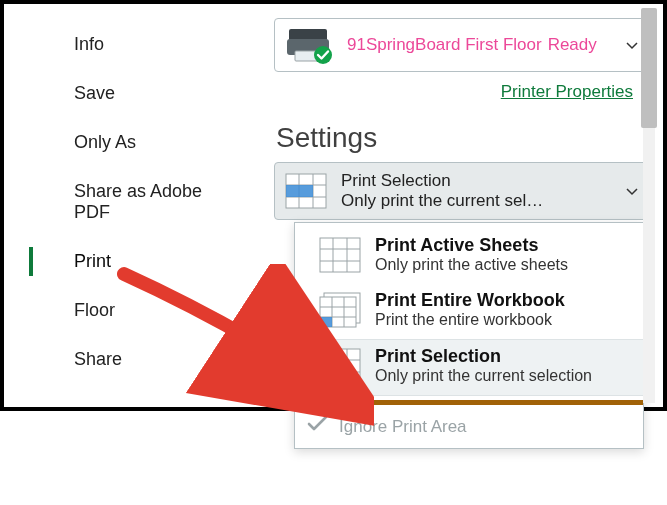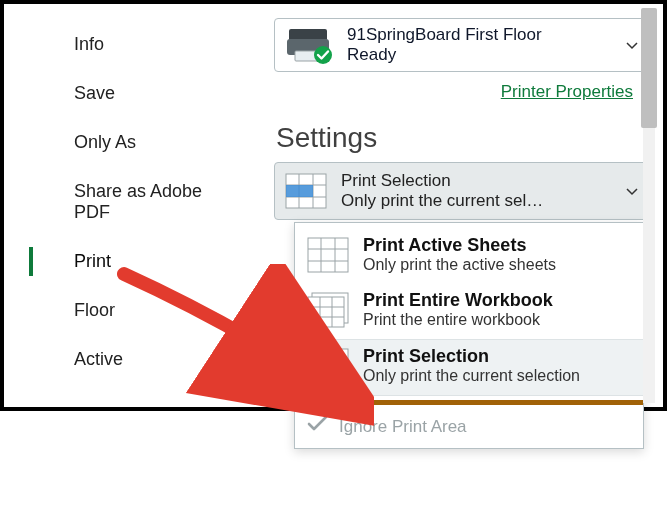--- a/index.html
+++ b/index.html
@@ -5,31 +5,31 @@
 * { box-sizing: border-box; margin: 0; padding: 0; font-family: "Segoe UI", Arial, sans-serif; }
 html, body { width: 667px; height: 505px; overflow: hidden; background: #fff; }
 .frame { width: 667px; height: 411px; border: 4px solid #000; background: #fff; position: relative; display: flex; }
 .sidebar { width: 230px; background: #fff; padding-top: 16px; position: relative; }
 .sidebar-item { padding: 14px 0 14px 70px; font-size: 18px; color: #222; cursor: pointer; position: relative; }
 .sidebar-item.active { color: #0a0a0a; }
 .sidebar-item.active::before { content:""; position:absolute; left:25px; top:10px; bottom:10px; width:4px; background:#0e7a3b; }
 .main { flex:1; position: relative; background:#fff; padding: 14px 14px 0 40px; }
 .printer-box { border:1px solid #b5c0c4; border-radius:4px; background:#fff; padding:6px 10px; display:flex; align-items:center; gap:12px; position:relative; }
 .printer-icon-wrap { width:50px; height:40px; position:relative; }
-.printer-lines { display:flex; flex-direction:column; gap:0; font-size:17px; color:#0f172a; }
+.printer-lines { display:flex; flex-direction:row; gap:6px; font-size:17px; color:#ec4899; }
 .chevron { position:absolute; right:10px; top:50%; transform:translateY(-50%); font-size:14px; color:#333; }
 .printer-props { text-align:right; margin:10px 16px 0 0; }
 .printer-props a { color:#0e7a3b; text-decoration:underline; font-size:17px;text-align:center; }
 .settings-title { font-size:28px; color:#404040; margin:20px 0 8px 2px; font-weight:400; }
 .dropdown-selected { background:#e6eaeb; border:1px solid #b5c0c4; border-radius:4px; padding:8px 10px; display:flex; align-items:center; gap:14px; position:relative; }
 .sheet-icon { width:42px; height:36px; flex-shrink:0; }
 .dd-text { display:flex; flex-direction:column; font-size:17px; color:#222; overflow:hidden; }
 .dd-sub { white-space:nowrap; overflow:hidden; text-overflow:ellipsis; max-width:210px; }
 .popup { position:absolute; top:218px; left:290px; width:350px; background:#fff; border:1px solid #b5c0c4; box-shadow:0 3px 10px rgba(0,0,0,0.15); padding:6px 0 0 0; }
-.popup-item { display:flex; align-items:center; gap:14px; padding:6px 12px 10px 12px; }
+.popup-item { display:flex; align-items:center; gap:14px; padding:6px 12px 10px 12px;margin-left:12px; }
 .popup-item.sel { background:#eef2f3; border-top:1px solid #dde3e5; border-bottom:1px solid #dde3e5; }
 .popup-title { font-weight:700; font-size:18px; color:#111; }
 .popup-sub { font-size:16px; color:#333; }
 .popup-divider { border-top:5px solid #a16207; margin:4px 0 0 0; padding:10px 12px; display:flex; align-items:center; gap:10px; color:#9aa3a6; font-size:17px; }
 .scrollbar { position:absolute; right:6px; top:4px; bottom:4px; width:16px; }
 .scroll-track { position:absolute; top:0; bottom:0; left:2px; right:2px; background:#f1f1f1; }
 .scroll-thumb { position:absolute; left:0; right:0; top:0; height:120px; background:#bfbfbf; border-radius:2px; }
 .arrow-overlay { position:absolute; left:110px; top:260px; pointer-events:none; }
 </style>
 </head>
@@ -37,21 +37,21 @@
 
 <div class="frame">
 
   <div class="sidebar">
     <div class="sidebar-item"><span>Info</span></div>
     <div class="sidebar-item"><span>Save</span></div>
     <div class="sidebar-item"><span>Only As</span></div>
     <div class="sidebar-item"><span>Share as Adobe PDF</span></div>
     <div class="sidebar-item active"><span>Print</span></div>
     <div class="sidebar-item"><span>Floor</span></div>
-    <div class="sidebar-item"><span>Active</span></div>
+    <div class="sidebar-item"><span>Share</span></div>
   </div>
 
   <div class="main">
 
     <div class="printer-box">
       <span class="printer-icon-wrap">
         <svg viewBox="0 0 50 40" width="50" height="40">
           <rect x="4" y="4" width="38" height="12" rx="2" fill="#3a4247"></rect>
           <rect x="2" y="14" width="42" height="16" rx="3" fill="#5b666c"></rect>
           <rect x="10" y="26" width="26" height="10" rx="1" fill="#e8eef1" stroke="#9aa3a6"></rect>

